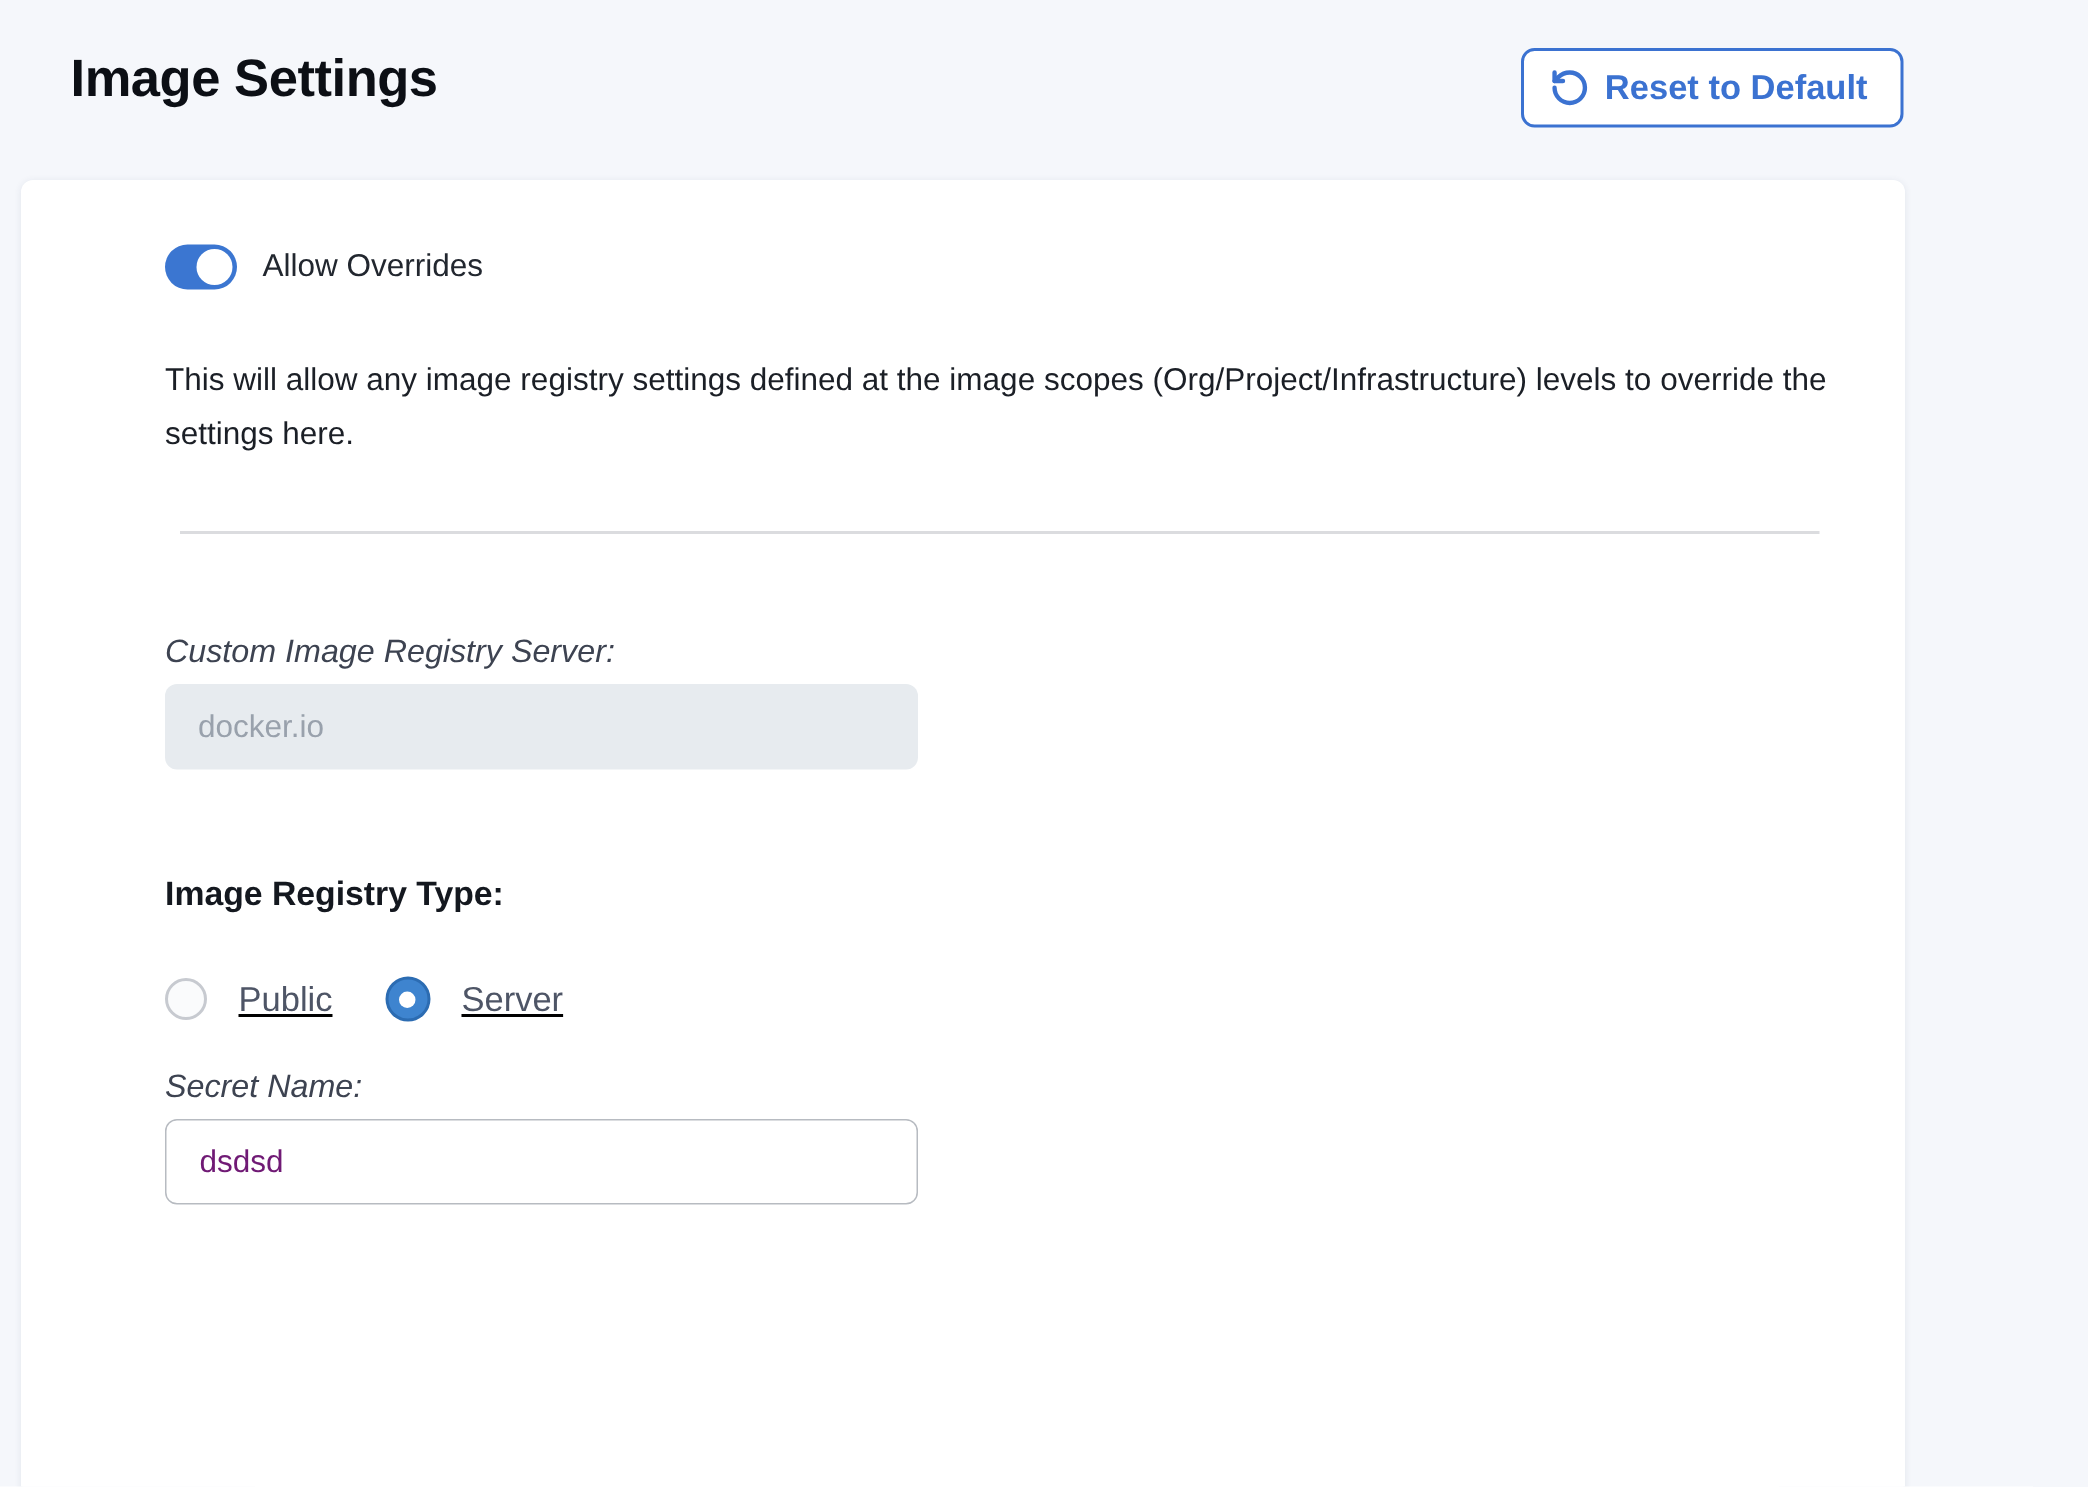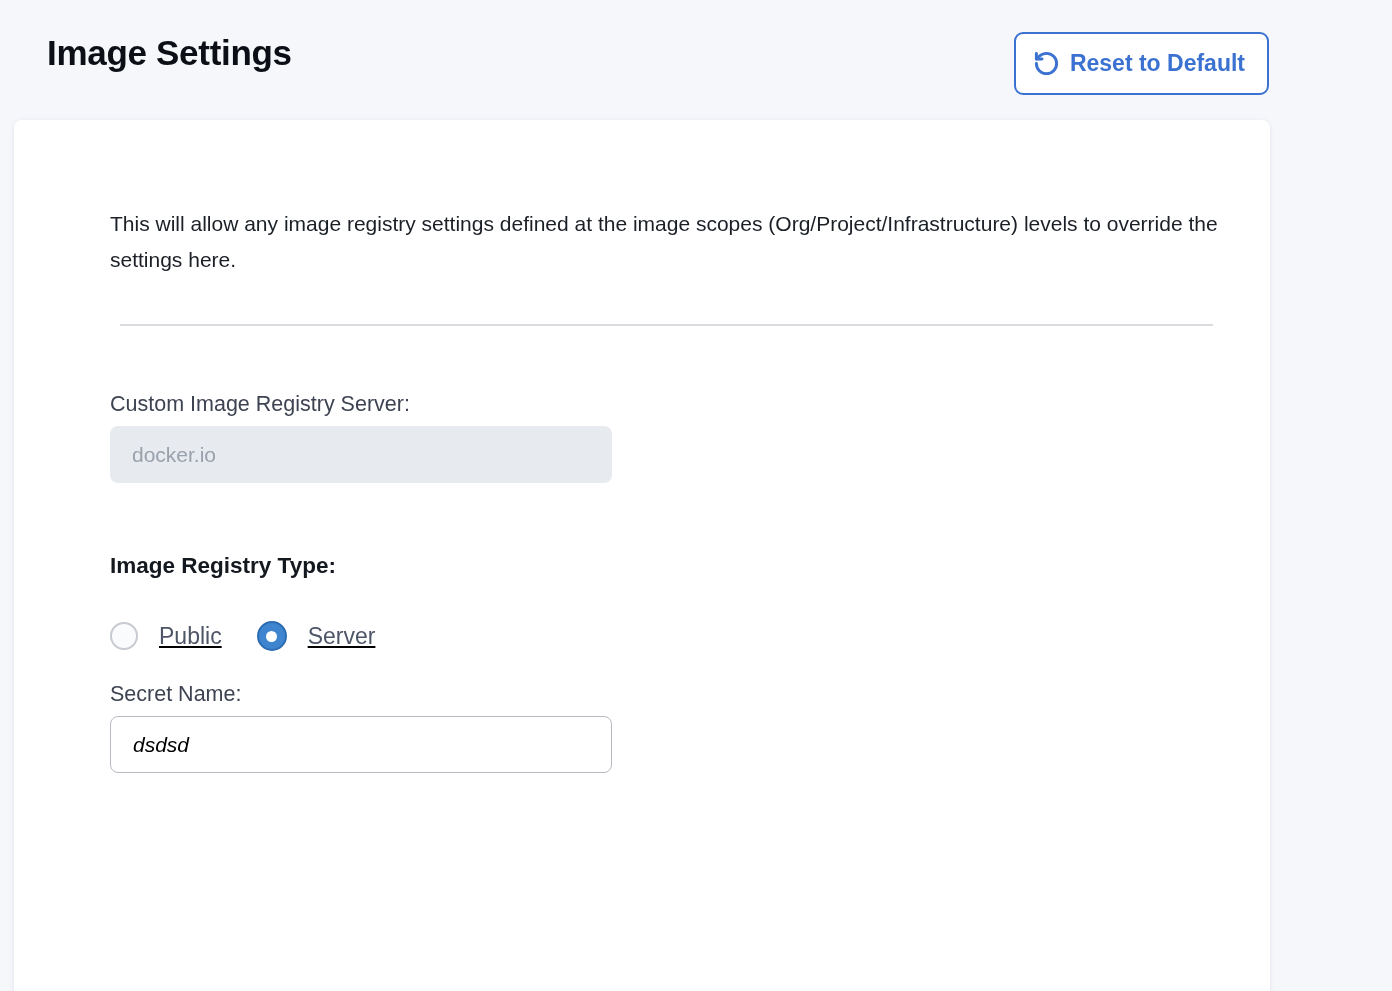--- a/index.html
+++ b/index.html
@@ -11,21 +11,21 @@
     -webkit-font-smoothing: antialiased;
   }
 
   
   .page-header { position: relative; height: 120px; }
   .page-title {
     position: absolute; left: 47px; top: 33px; margin: 0;
     font-size: 35px; font-weight: 700; color: #0c0f15; letter-spacing: -0.3px;
   }
   .reset-btn {
-    position: absolute; top: 32px; right: 123px; height: 63px;
+    position: absolute; top: 32px; right: 123px; height: 53px;
     display: flex; align-items: center; gap: 10px;
     padding: 0 22px 0 17px;
     background: #ffffff; border: 2px solid #3b72d1; border-radius: 9px;
     color: #3b72d1; font-size: 23px; font-weight: 700;
     font-family: inherit; cursor: pointer;
   }
   .reset-btn .icon-wrap { display: flex; align-items: center; }
 
   
   .card {
@@ -54,33 +54,33 @@
   }
 
   
   .divider {
     border: none; border-top: 2px solid #dbdcdf;
     margin: 46px 7px 0 10px; height: 0;
   }
 
   
   .field-label {
-    display: block; font-size: 21.5px; color: #3d4351; margin: 0 0 9px;
+    display: block; font-size: 21.5px; color: #3d4351; margin: 0 0 9px; font-style: italic;
   }
   .text-input {
     display: block; width: 502px; height: 57px;
     border-radius: 8px; font-size: 21px; padding: 0 22px;
     font-family: inherit; outline: none;
   }
   .text-input.disabled-input {
     background: #e7ebef; border: none; color: #99a1ac;
   }
   .text-input.disabled-input::placeholder { color: #99a1ac; opacity: 1; }
   .text-input.enabled-input {
-    background: #ffffff; border: 1.5px solid #b7bbc1; color: #000000; font-style: italic;
+    background: #ffffff; border: 1.5px solid #b7bbc1; color: #701a75;
   }
   .field.server  { margin-top: 66px; }
   .field.account { margin-top: 40px; }
   .field.secret  { margin-top: 31px; }
 
   
   .type-label {
     margin-top: 70px; font-size: 22.5px; font-weight: 700; color: #14181f;
   }
   .radio-row { margin-top: 42px; display: flex; align-items: center; gap: 35px; text-decoration: underline; }
@@ -115,20 +115,26 @@
           <path d="M3 12a9 9 0 1 0 9-9 9.75 9.75 0 0 0-6.74 2.74L3 8"></path>
           <path d="M3 3v5h5"></path>
         </svg>
       </span>
       <span>Reset to Default</span>
     </button>
   </div>
 
   <div class="card">
 
+    <div class="toggle-row">
+      <div class="toggle" role="switch" aria-checked="true">
+        <div class="knob"></div>
+      </div>
+      <span class="toggle-label">Allow Overrides</span>
+    </div>
 
     <p class="desc">This will allow any image registry settings defined at the image scopes (Org/Project/Infrastructure) levels to override the settings here.</p>
 
     <hr class="divider">
 
     <div class="field server">
       <label class="field-label">Custom Image Registry Server:</label>
       <input class="text-input disabled-input" type="text" disabled="" placeholder="docker.io" style="">
     </div>
 

